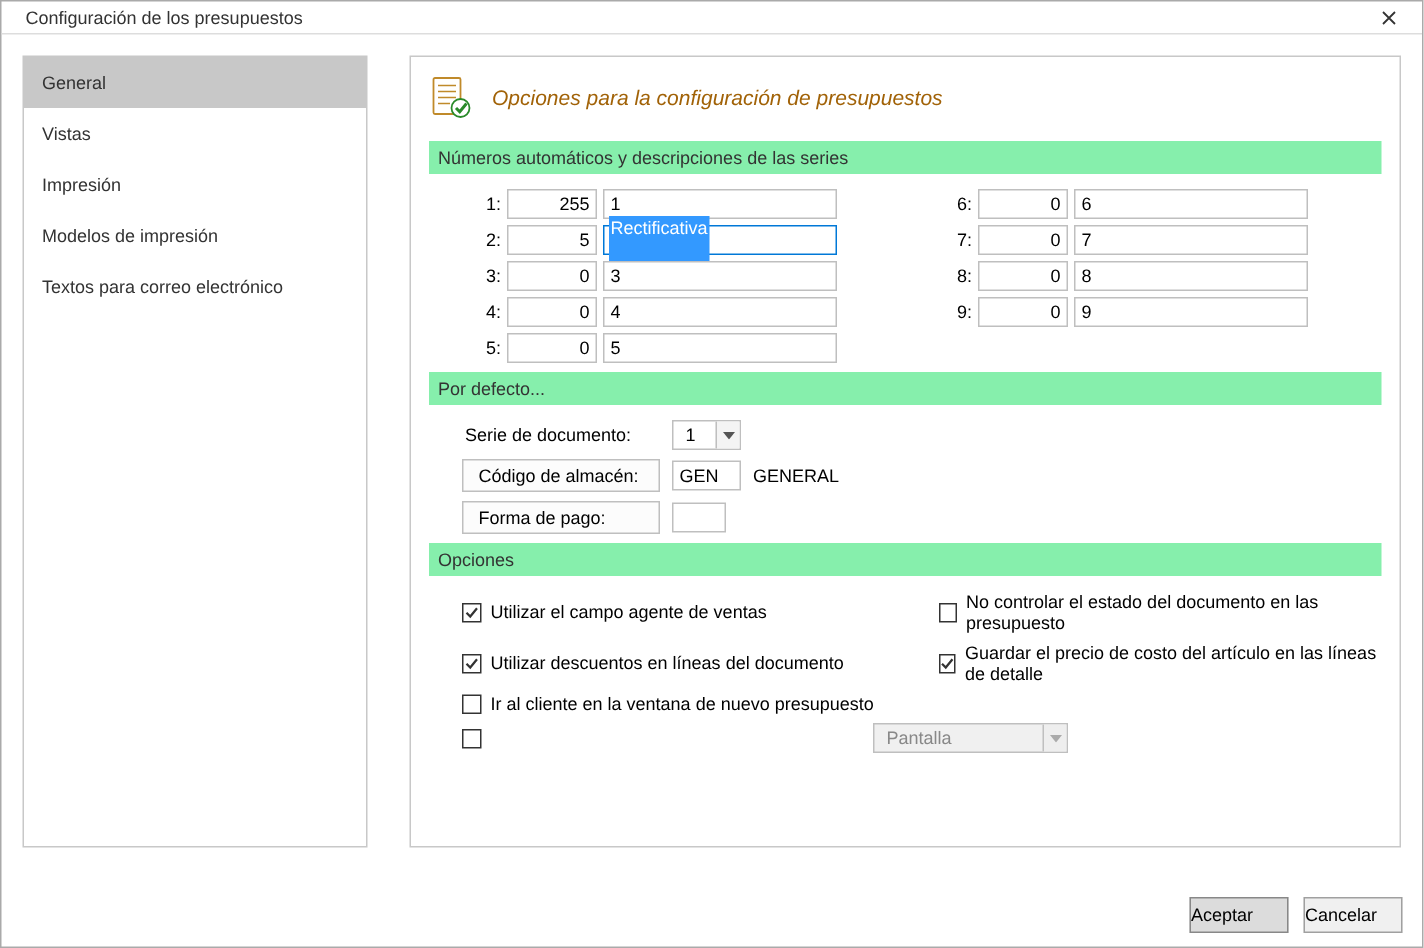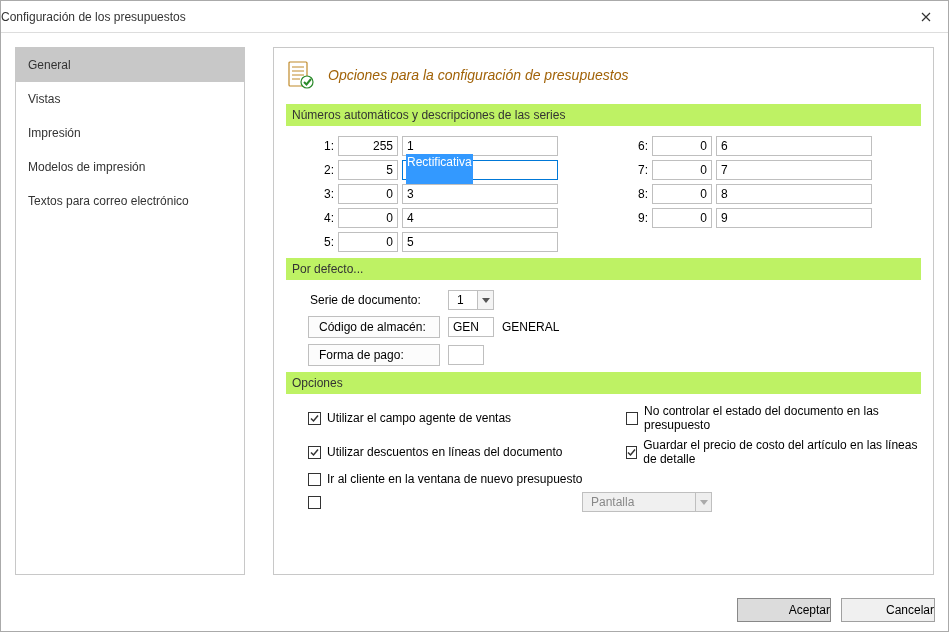--- a/index.html
+++ b/index.html
@@ -1,27 +1,27 @@
 <!DOCTYPE html>
 <html><head>
 <meta charset="utf-8">
 <style>
   * { box-sizing: border-box; font-family: "Segoe UI", Tahoma, sans-serif; font-size: 12px; }
   body { margin: 0; background: #fff; width: 949px; height: 632px; overflow: hidden; border: 1px solid #aaa; }
-  .titlebar { height: 32px; display: flex; align-items: center; padding: 0 0 0 0; border-bottom: 1px solid #ddd; justify-content: space-between; }
+  .titlebar { height: 22px; display: flex; align-items: center; padding: 0 0 0 16px; border-bottom: 1px solid #ddd; justify-content: space-between; }
   .titlebar .title { flex: 1; color: #333; }
   .titlebar .close { width: 44px; height: 30px; display: flex; align-items: center; justify-content: center; color: #333; }
   .body { display: flex; padding: 14px; gap: 28px; height: calc(100% - 30px - 44px); }
   .sidebar { width: 230px; border: 1px solid #c8c8c8; background: #fff; }
   .sidebar .item { padding: 10px 12px; color: #333; cursor: pointer; }
   .sidebar .item.selected { background: #c8c8c8; }
   .main { flex: 1; border: 1px solid #c8c8c8; padding: 12px 12px 12px 12px; overflow: hidden; }
   .header { display: flex; align-items: center; gap: 12px; margin-bottom: 14px; }
   .header-title { font-size: 14px; color: #a16207; font-style: italic; }
-  .section-head { background: #bef264; padding: 4px 6px; color: #333; margin: 6px 0 10px; }
+  .section-head { background: #86efac; padding: 4px 6px; color: #333; margin: 6px 0 10px; }
   .series-grid { display: grid; grid-template-columns: 30px 64px 160px 60px 30px 64px 160px; row-gap: 4px; align-items: center; margin-left: 22px; }
   .series-grid .lbl { text-align: right; padding-right: 4px; }
   .series-grid .spacer {}
   input.num { width: 60px; height: 20px; border: 1px solid #bfbfbf; text-align: right; padding: 0 4px; }
   input.txt { width: 156px; height: 20px; border: 1px solid #bfbfbf; padding: 0 4px; }
   .selected-text { background:#3399ff; color:#fff; padding:0 1px; display:inline-block; height:32px; line-height:16px; }
   .txtwrap { width: 156px; height: 20px; border: 1px solid #0078d7; padding: 1px 3px; display:flex; align-items:center; background:#fff; }
 
   .defaults { margin: 6px 0 6px 22px; }
   .row { display: flex; align-items: center; gap: 8px; margin-bottom: 6px; }
@@ -36,21 +36,21 @@
   .options { margin-left: 22px; }
   .opts-grid { display:grid; grid-template-columns: 300px 1fr; row-gap:6px; column-gap:18px; align-items:center; }
   .chk { display:flex; align-items:center; gap:6px; }
   .chkbox { width:13px; height:13px; border:1px solid #333; display:inline-flex; align-items:center; justify-content:center; background:#fff; }
   .chkbox.checked svg { display:block; }
   .chkbox svg { display:none; }
   .dd.disabled { background:#f0f0f0; color:#888; }
   .dd.disabled .dd-btn { background:#eee; }
 
   .footer { position:absolute; bottom:0; right:0; padding: 10px 14px; display:flex; gap:10px; }
-  .btn { border:1px solid #a0a0a0; background:#f0f0f0; padding:4px 0; width:94px; text-align:right; }
+  .btn { border:1px solid #a0a0a0; background:#f0f0f0; padding:4px 0; width:66px; text-align:left; }
   .btn.primary { background:#dcdcdc; border:1px solid #888; }
 
   .icon-sheet { width:30px; height:30px; position:relative; }
 </style>
 </head>
 <body>
 
 <div class="titlebar">
   <div class="title">Configuración de los presupuestos</div>
   <div class="close">

